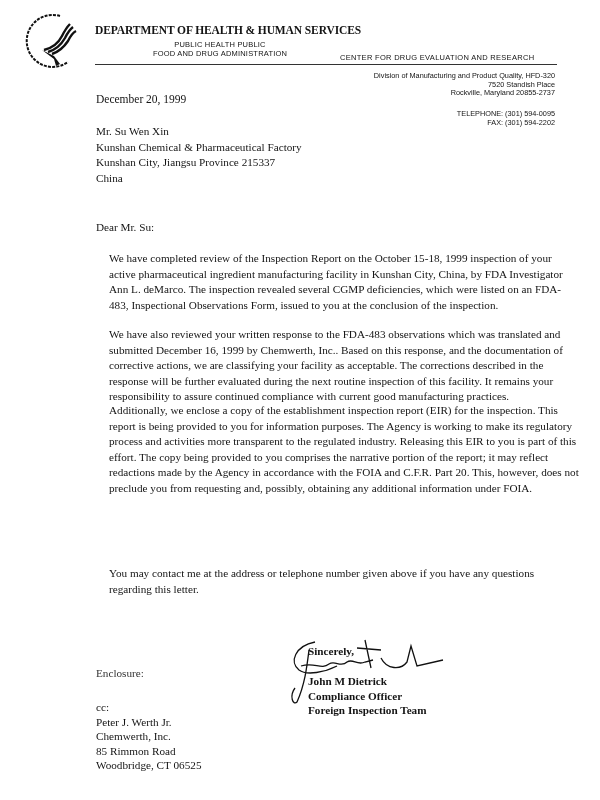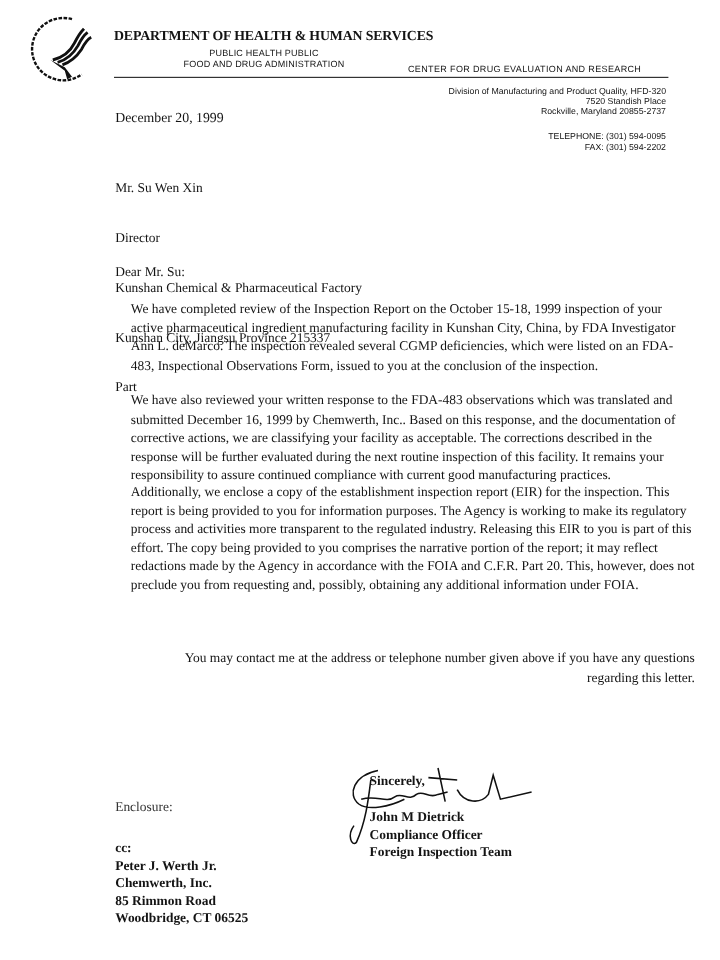--- a/index.html
+++ b/index.html
@@ -9,32 +9,32 @@
     .logo { left:24px; top:10px; width:60px; height:60px; }
     .dept { left:95px; top:24px; font-family:"Liberation Serif", serif; font-weight:bold; font-size:11.5px; letter-spacing:-0.1px; white-space:nowrap; }
     .phs { left:145px; top:40px; width:150px; text-align:center; font-family:"Liberation Sans", sans-serif; font-size:7.5px; line-height:9px; letter-spacing:0.2px; white-space:nowrap; }
     .cder { left:340px; top:53px; font-family:"Liberation Sans", sans-serif; font-size:7.5px; letter-spacing:0.3px; white-space:nowrap; }
     .rule { left:95px; top:64px; width:462px; height:1px; background:#333; }
     .addr { right:45px; top:72px; text-align:right; font-family:"Liberation Sans", sans-serif; font-size:7.3px; line-height:8.6px; white-space:nowrap; }
     .tel { right:45px; top:110px; text-align:right; font-family:"Liberation Sans", sans-serif; font-size:7.3px; line-height:8.6px; white-space:nowrap; }
     .date { left:96px; top:93px; font-size:11.5px; }
     .body-text { font-size:11.2px; line-height:15.6px; }
     .recipient { left:96px; top:124px; }
-    .recipient div { height:15.6px; white-space:nowrap;margin-top:26px; }
+    .recipient div { height:15.6px; white-space:nowrap; }
     .salutation { left:96px; top:220px; }
     .para { left:96px; width:470px;margin-left:13px; }
     .p1 { top:251px; }
     .p2 { top:327px; }
     .p3 { top:403px; }
-    .p4 { top:542px;text-align:right; }
+    .p4 { top:566px; }
     .closing { left:308px; top:625px; font-size:11.2px; font-weight:bold;margin-top:20px; }
     .sig-svg { left:285px; top:636px; width:160px; height:72px; }
     .signer { left:308px; top:674px; font-size:11.2px; line-height:14.5px; font-weight:bold; }
     .enclosure { left:96px; top:667px; font-size:11.2px; color:#333; }
-    .cc { left:96px; top:700px; font-size:11.2px; line-height:14.5px;font-weight:bold; }
+    .cc { left:96px; top:700px; font-size:11.2px; line-height:14.5px; }
     .cc div { white-space:nowrap; }
   </style>
 </head>
 <body>
 
 <div class="abs logo">
   <svg width="60" height="60" viewBox="0 0 60 60">
     <path d="M36 6 A26 26 0 1 0 44 52" fill="none" stroke="#111" stroke-width="2" stroke-dasharray="3 1.2"></path>
     <path d="M20 40 C28 38 34 34 38 26 C40 22 42 18 46 14" fill="none" stroke="#111" stroke-width="2.4"></path>
     <path d="M24 42 C31 40 37 35 41 28 C43 24 45 20 49 17" fill="none" stroke="#111" stroke-width="2.4"></path>
@@ -56,24 +56,23 @@
 </div>
 <div class="abs tel">
   <div>TELEPHONE:  (301) 594-0095</div>
   <div>FAX:  (301) 594-2202</div>
 </div>
 
 <div class="abs date">December 20, 1999</div>
 
 <div class="abs recipient body-text">
   <div>Mr. Su Wen Xin</div>
-  <div>Director</div>
   <div>Kunshan Chemical &amp; Pharmaceutical Factory</div>
   <div>Kunshan City, Jiangsu Province 215337</div>
-  <div>Part</div>
+  <div>China</div>
 </div>
 
 <div class="abs salutation body-text">Dear Mr. Su:</div>
 
 <div class="abs para p1 body-text">We have completed review of the Inspection Report on the October 15-18, 1999 inspection of your active pharmaceutical ingredient manufacturing facility in Kunshan City, China, by FDA Investigator Ann L. deMarco.  The inspection revealed several CGMP deficiencies,  which were listed on an FDA-483, Inspectional Observations Form, issued to you at the conclusion of the inspection.</div>
 <div class="abs para p2 body-text">We have also reviewed your written response to the FDA-483 observations which was translated and submitted December 16, 1999 by Chemwerth, Inc..  Based on this response, and the documentation of corrective actions, we are classifying your facility as acceptable.  The corrections described in the response will be further evaluated during the next routine inspection of this facility.  It remains your responsibility to assure continued compliance with current good manufacturing practices.</div>
 <div class="abs para p3 body-text">Additionally, we enclose a copy of the establishment inspection report (EIR) for the inspection.  This report is being provided to you for information purposes.  The Agency is working to make its regulatory process and activities more transparent to the regulated industry.  Releasing this EIR to you is part of this effort.  The copy being provided to you comprises the narrative portion of the report; it may reflect redactions made by the Agency in accordance with the FOIA and C.F.R. Part 20.  This, however, does not preclude you from requesting and, possibly, obtaining any additional information under FOIA.</div>
 <div class="abs para p4 body-text">You may contact me at the address or telephone number given above if you have any questions regarding this letter.</div>
 
 <div class="abs closing">Sincerely,</div>

